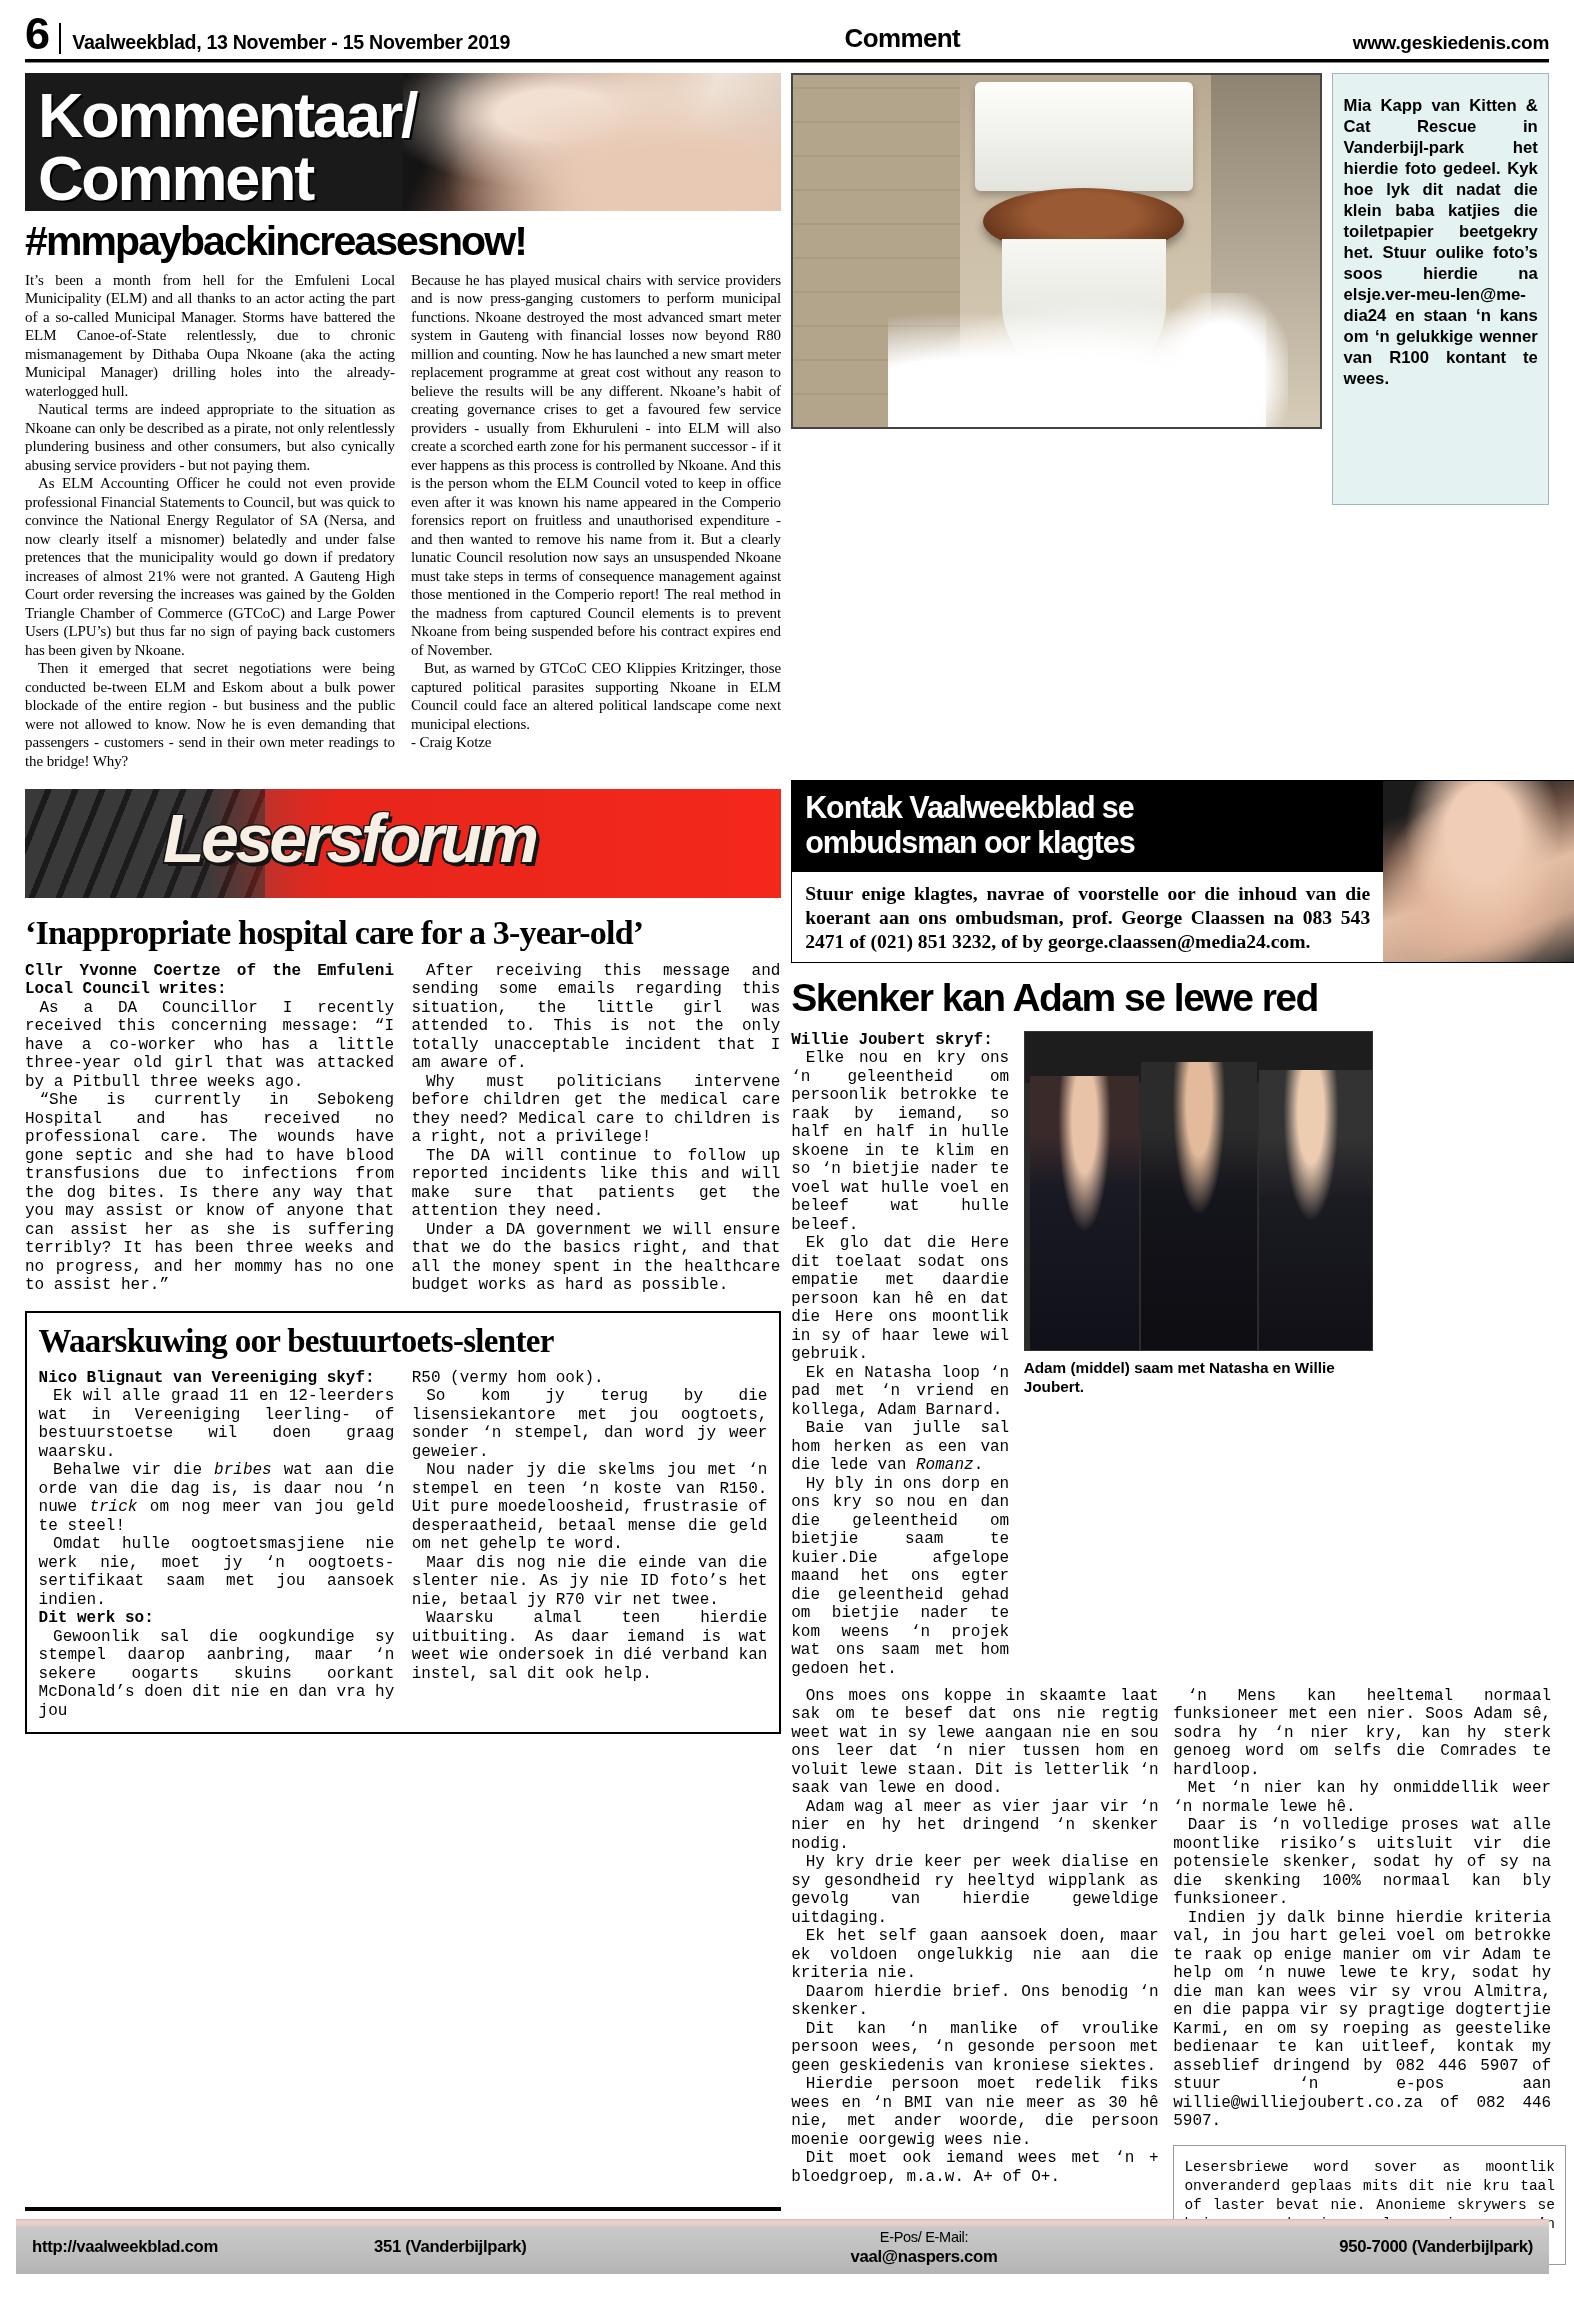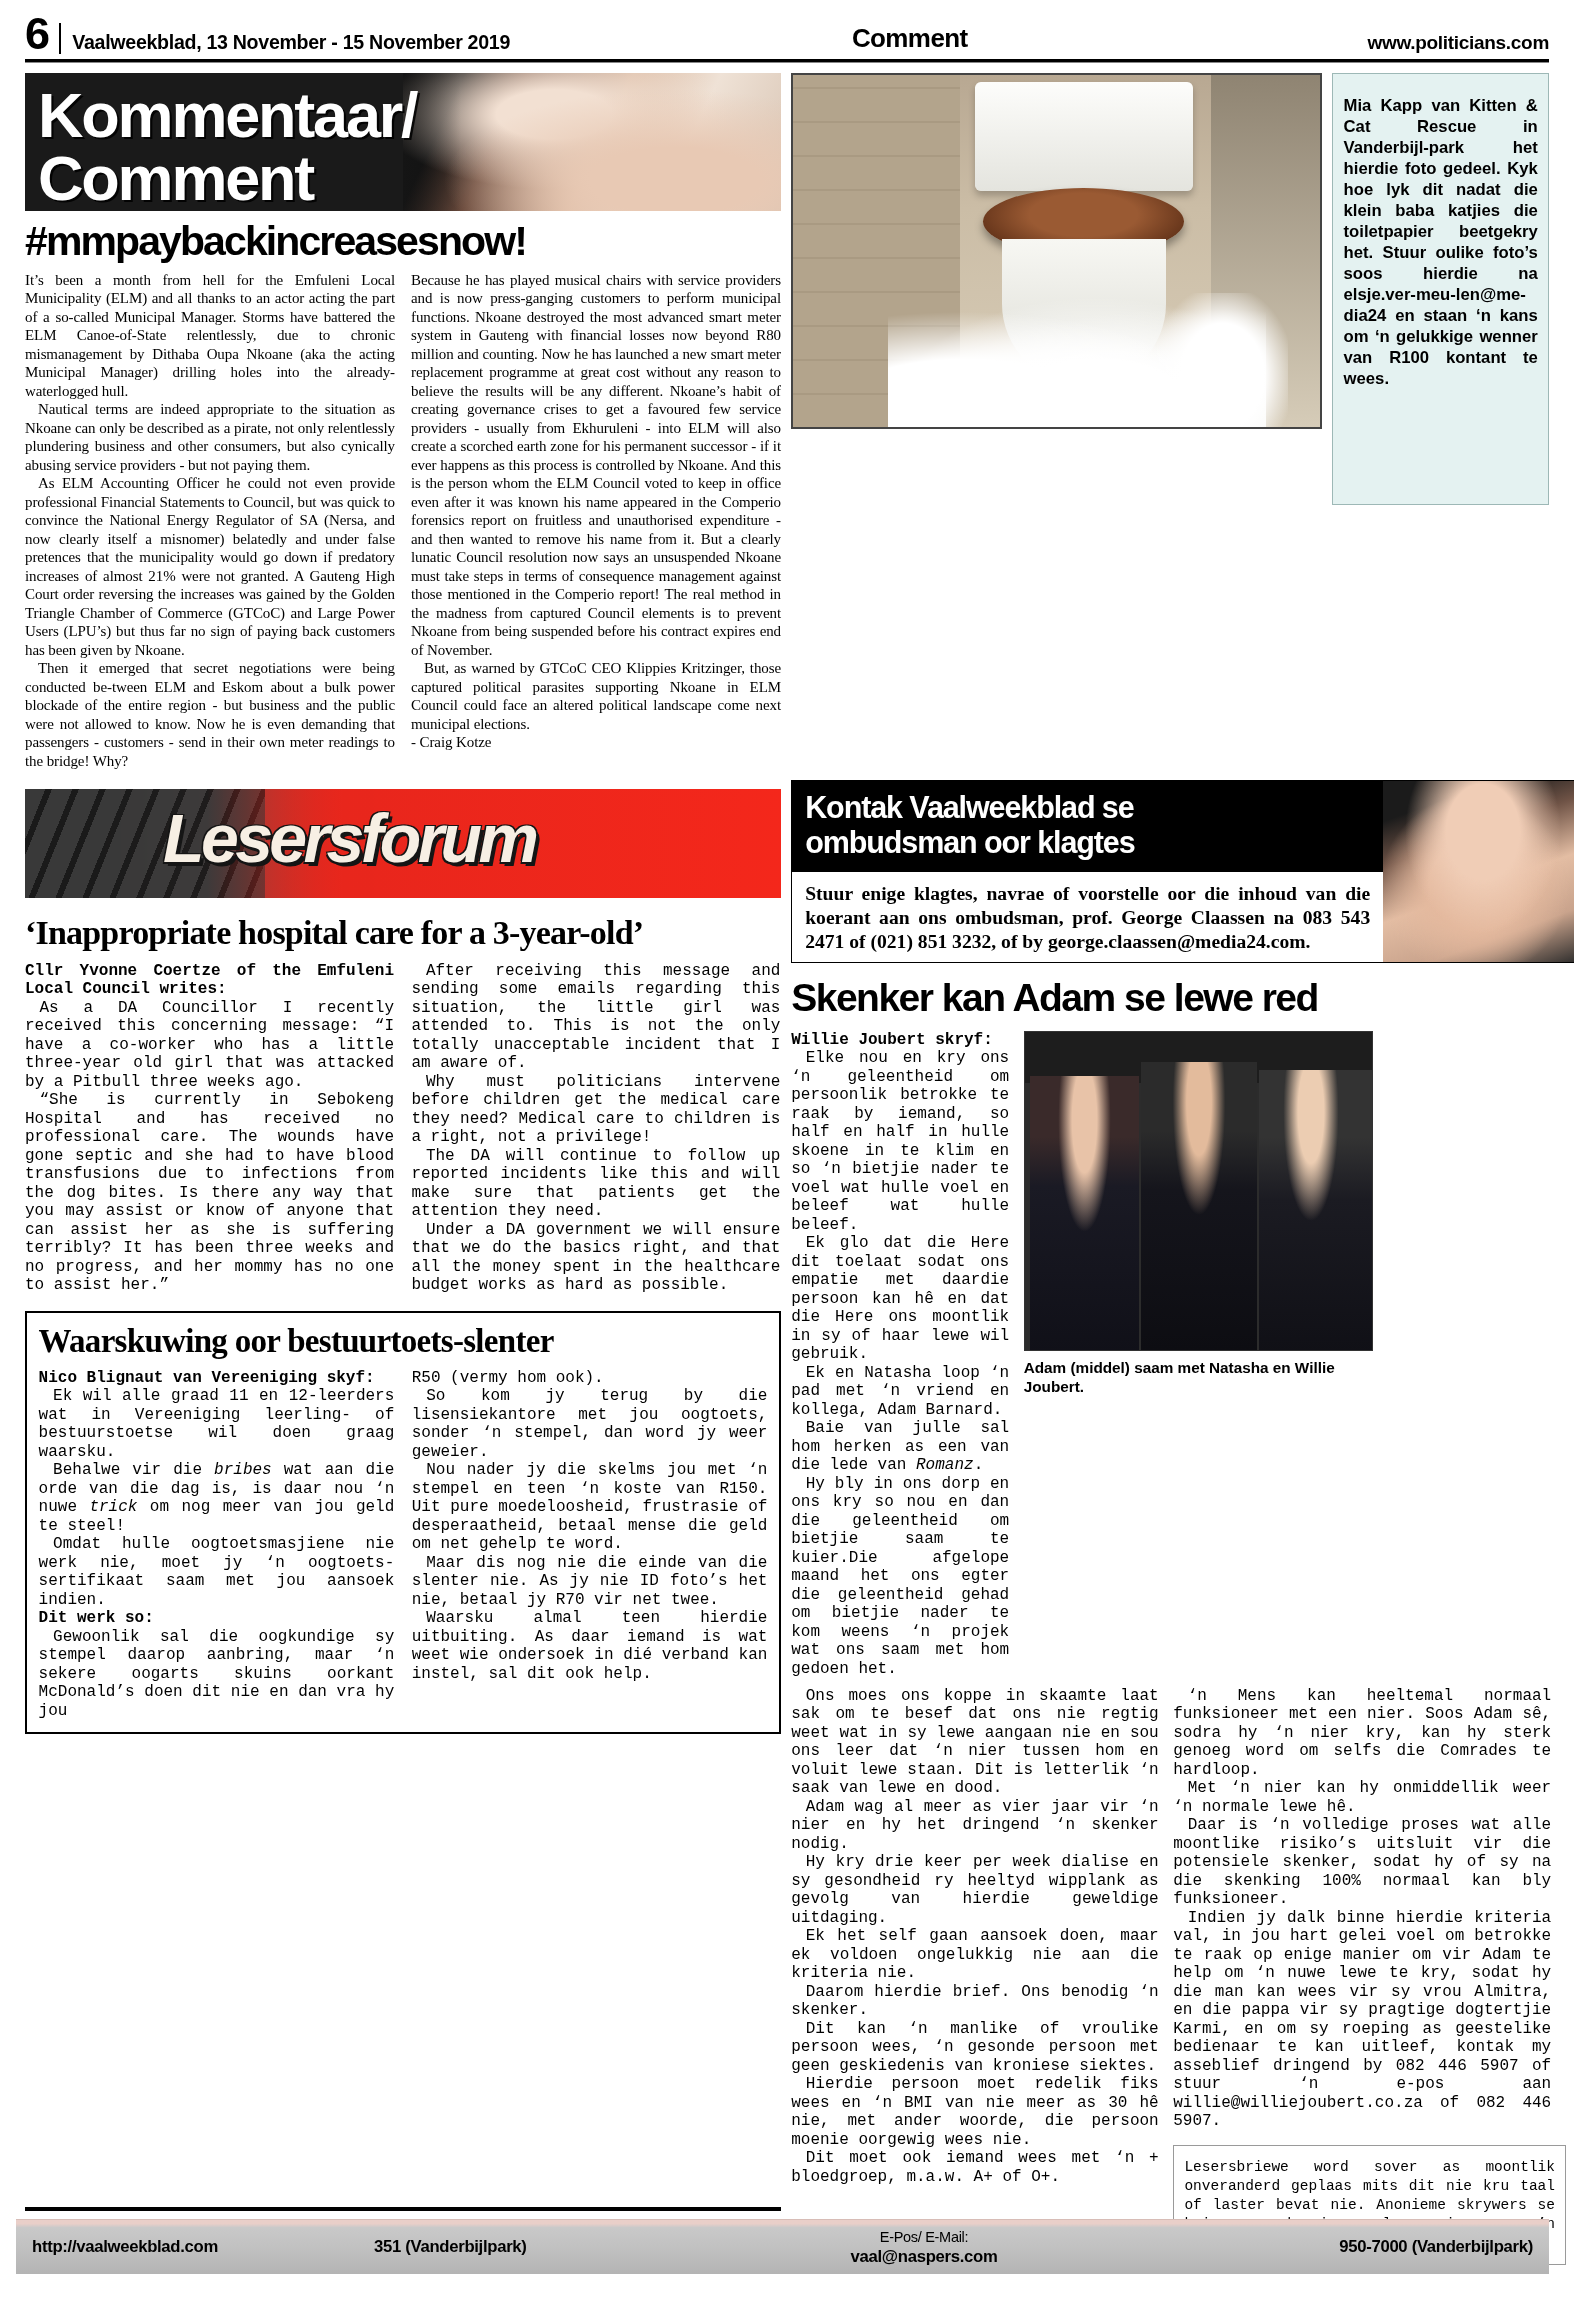--- a/index.html
+++ b/index.html
@@ -129,21 +129,21 @@
 </head>
 <body>
 
 <div class="page">
 
   <div class="masthead">
     <div class="folio">6</div>
     <div class="mast-rest">
       <div class="mast-date">Vaalweekblad, 13 November - 15 November 2019</div>
       <div class="mast-section">Comment</div>
-      <div class="mast-url">www.politicians.com</div>
+      <div class="mast-url">www.geskiedenis.com</div>
     </div>
   </div>
   <div class="mast-rule"></div>
 
   <div class="topzone">
 
     <div class="leftcol">
       <div class="kom-banner">
         <div class="kom-photo"></div>
         <div class="kom-fade"></div>

